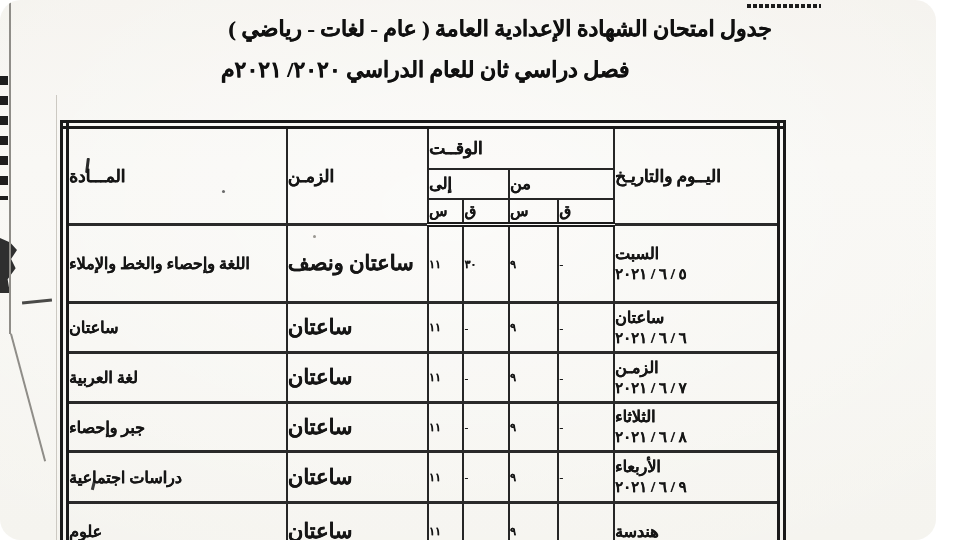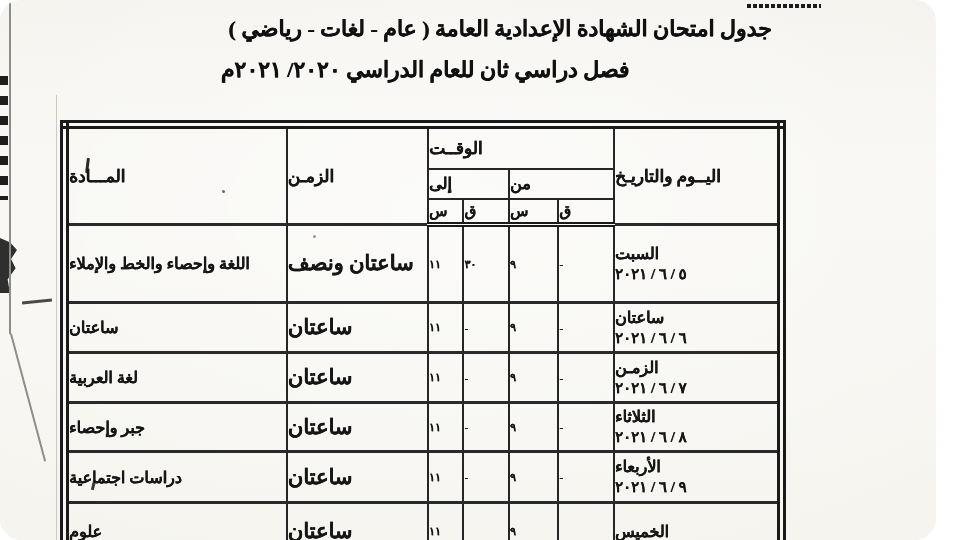--- a/index.html
+++ b/index.html
@@ -188,21 +188,21 @@
       <td class="num">-</td>
       <td class="num">٩</td>
       <td class="num">-</td>
       <td class="num">١١</td>
       <td class="dur">ساعتان</td>
       <td class="subj">دراسات اجتماعية</td>
     </tr>
 
     <tr class="r r6">
       <td>
-        <div class="dayname">الخميس</div>
+        <div class="dayname">هندسة</div>
         <div class="daydate"></div>
       </td>
       <td class="num"></td>
       <td class="num">٩</td>
       <td class="num"></td>
       <td class="num">١١</td>
       <td class="dur">ساعتان</td>
       <td class="subj">علوم</td>
     </tr>
   </tbody>

